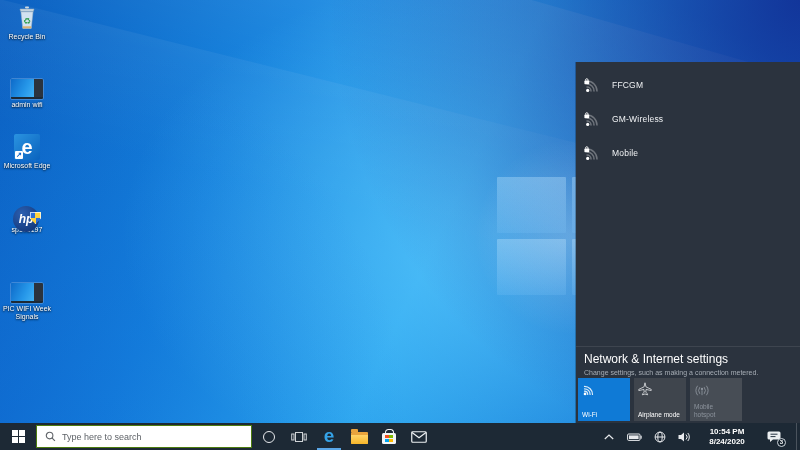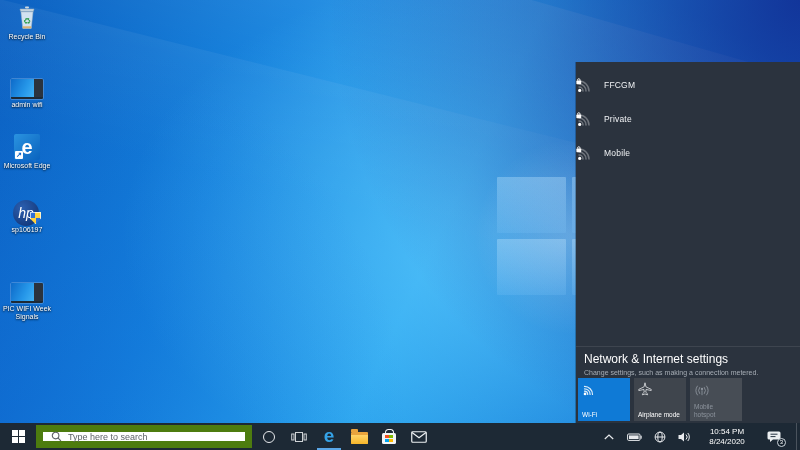--- a/index.html
+++ b/index.html
@@ -33,33 +33,33 @@
   .thumb { position:relative; width:32px; height:20px; border-radius:1px; overflow:hidden;
     background:linear-gradient(115deg,#0d6ac9 0%, #2596e8 45%, #41b1f4 75%); box-shadow:0 0 0 0.5px rgba(255,255,255,0.4); }
   .thumb .thumb-panel { position:absolute; right:0; top:0; bottom:2px; width:9px; background:#2b333d; }
   .thumb .thumb-bar { position:absolute; left:0; right:0; bottom:0; height:2px; background:#1d2935; }
   .edge-tile { position:relative; width:26px; height:26px; border-radius:2px;
     background:linear-gradient(135deg,#2a93e0,#0a63be); display:flex; align-items:center; justify-content:center; }
   .edge-tile .big-e { color:#fff; font-size:20px; font-weight:bold; line-height:20px; }
   .shortcut-arrow { position:absolute; left:1px; bottom:1px; width:8px; height:8px; background:#fff; border-radius:1px;
     color:#0b62c4; font-size:7px; line-height:8px; text-align:center; font-weight:bold; }
   .hp-wrap { position:relative; width:30px; height:30px; }
-  .hp-circle { position:absolute; left:1px; top:6px; width:26px; height:26px; border-radius:50%;
+  .hp-circle { position:absolute; left:1px; top:12px; width:26px; height:26px; border-radius:50%;
     background:radial-gradient(circle at 35% 30%, #2b5fb0, #0e2f6e);
-    color:#fff; font-style:italic; font-weight:normal; font-size:14px; display:flex; align-items:center; justify-content:center; }
+    color:#fff; font-style:italic; font-weight:bold; font-size:12px; display:flex; align-items:center; justify-content:center; }
   .uac-shield { position:absolute; right:1px; bottom:0; width:11px; height:12px;
     clip-path:polygon(0 0,100% 0,100% 55%,50% 100%,0 55%);
     background:conic-gradient(from 0deg, #ffd23e 0 25%, #2f6fd6 0 50%, #ffd23e 0 75%, #2f6fd6 0 100%);
     box-shadow:inset 0 0 0 1px rgba(255,255,255,0.7); }
 
   
   .flyout { position:absolute; left:576px; top:62px; right:0; bottom:27px; background:#2b333e;
     box-shadow:-1px 0 0 rgba(0,0,0,0.25); color:#fff; }
   .net-list { padding-top:6px; }
-  .net-row { height:34px; display:flex; align-items:center; gap:12px; padding-left:0; cursor:default; }
+  .net-row { height:34px; display:flex; align-items:center; gap:12px; padding-left:8px; cursor:default; }
   .net-row svg { flex:0 0 auto; }
   .net-name { font-size:8.5px; color:#f1f3f5; letter-spacing:0.2px; }
   .flyout-sep { position:absolute; left:0; right:0; bottom:76px; border-top:1px solid rgba(255,255,255,0.09); }
   .flyout-settings { position:absolute; left:8px; right:6px; bottom:47px; }
   .settings-link { font-size:12px; color:#ffffff; cursor:pointer; }
   .settings-caption { margin-top:3px; font-size:7px; color:#a6adb5; }
   .tiles { position:absolute; left:2px; bottom:2px; display:flex; gap:4px; }
   .tile { position:relative; width:52px; height:43px; padding:4px 4px; cursor:pointer; }
   .tile-wifi { background:#0f7ad6; }
   .tile-air { background:#3f454d; }
@@ -67,21 +67,21 @@
   .tile-label { position:absolute; left:4px; bottom:3px; font-size:6.5px; line-height:7.5px; color:#fff; white-space:nowrap; }
   .tile-hotspot .tile-label { color:#8d949d; white-space:normal; width:40px; }
   .plane-icon { display:inline-block; }
 
   
   .taskbar { position:absolute; left:0; right:0; bottom:0; height:27px; background:#1d2935;
     display:flex; align-items:center; z-index:5; }
   .start-btn { width:36px; height:27px; display:flex; align-items:center; justify-content:center; cursor:pointer; }
   .winflag { display:grid; grid-template-columns:6px 6px; grid-template-rows:6px 6px; gap:1px; }
   .winflag span { background:#fff; }
-  .search-box { width:216px; height:23px; background:#fff; border:7px solid #4d7c0f;
+  .search-box { width:216px; height:23px; background:#fff; border:1px solid #4d7c0f;
     display:flex; align-items:center; gap:6px; padding-left:8px; cursor:text; }
   .search-box input { border:none; outline:none; background:transparent; font-size:9px; color:#202124; width:175px;
     font-family:"Liberation Sans", sans-serif; }
   .search-box input::placeholder { color:#5f6368; }
   .tb-icons { display:flex; align-items:center; margin-left:2px; }
   .tb-btn { position:relative; width:30px; height:27px; display:flex; align-items:center; justify-content:center; cursor:pointer; }
   .cortana-ring { width:12px; height:12px; border:1.6px solid #e8eaed; border-radius:50%; }
   .edge-e { color:#35a3e8; font-size:19px; font-weight:bold; line-height:19px; margin-top:-2px; }
   .indicator { position:absolute; bottom:0; left:3px; right:3px; height:2px; background:#5aa7e8; }
   .folder { position:relative; width:17px; height:12px; margin-top:2px; background:#e8a33d; border-radius:1px; }
@@ -89,21 +89,21 @@
   .folder::after { content:""; position:absolute; left:0; right:0; bottom:0; height:8.5px;
     background:linear-gradient(#ffd368,#f7b62a); border-radius:0 0 1px 1px; }
   .bag { position:relative; width:14px; height:11px; margin-top:4px; background:#f2f4f6; border-radius:1.5px;
     display:flex; align-items:center; justify-content:center; }
   .bag::before { content:""; position:absolute; top:-4px; left:3.2px; width:7px; height:5px;
     border:1.4px solid #f2f4f6; border-bottom:none; border-radius:3.5px 3.5px 0 0; }
   .mslogo { display:grid; grid-template-columns:3.5px 3.5px; grid-template-rows:3.5px 3.5px; gap:0.8px; }
   .mslogo span:nth-child(1){background:#f25022;} .mslogo span:nth-child(2){background:#7fba00;}
   .mslogo span:nth-child(3){background:#00a4ef;} .mslogo span:nth-child(4){background:#ffb900;}
   .tb-spacer { flex:1; }
-  .tray { display:flex; align-items:center; gap:10px; height:27px; }
+  .tray { display:flex; align-items:center; gap:10px; height:27px;font-weight:bold; }
   .tray-btn { height:27px; min-width:14px; display:flex; align-items:center; justify-content:center; cursor:pointer; padding:0 1px; }
   .clock { width:46px; text-align:center; font-size:8px; line-height:9.5px; color:#fff; cursor:default; margin:0 2px; }
   .action-btn { position:relative; width:24px; }
   .badge { position:absolute; right:0px; bottom:3px; width:9px; height:9px; border-radius:50%;
     background:#13202c; border:1px solid #cfd6dc; color:#fff; font-size:6px; line-height:7px; text-align:center; }
   .show-desktop { width:4px; height:27px; border-left:1px solid rgba(255,255,255,0.2); cursor:pointer; }
   .symdefs { position:absolute; width:0; height:0; overflow:hidden; }
 </style>
 </head>
 <body>
@@ -207,21 +207,21 @@
       <div class="net-row">
         <svg width="16" height="15">
             <use href="#sym-wifi-lock"></use>
           </svg>
         <span class="net-name">FFCGM</span>
       </div>
       <div class="net-row">
         <svg width="16" height="15">
             <use href="#sym-wifi-lock"></use>
           </svg>
-        <span class="net-name">Private</span>
+        <span class="net-name">GM-Wireless</span>
       </div>
       <div class="net-row">
         <svg width="16" height="15">
             <use href="#sym-wifi-lock"></use>
           </svg>
         <span class="net-name">Mobile</span>
       </div>
     </div>
 
     <div class="flyout-sep"></div>

